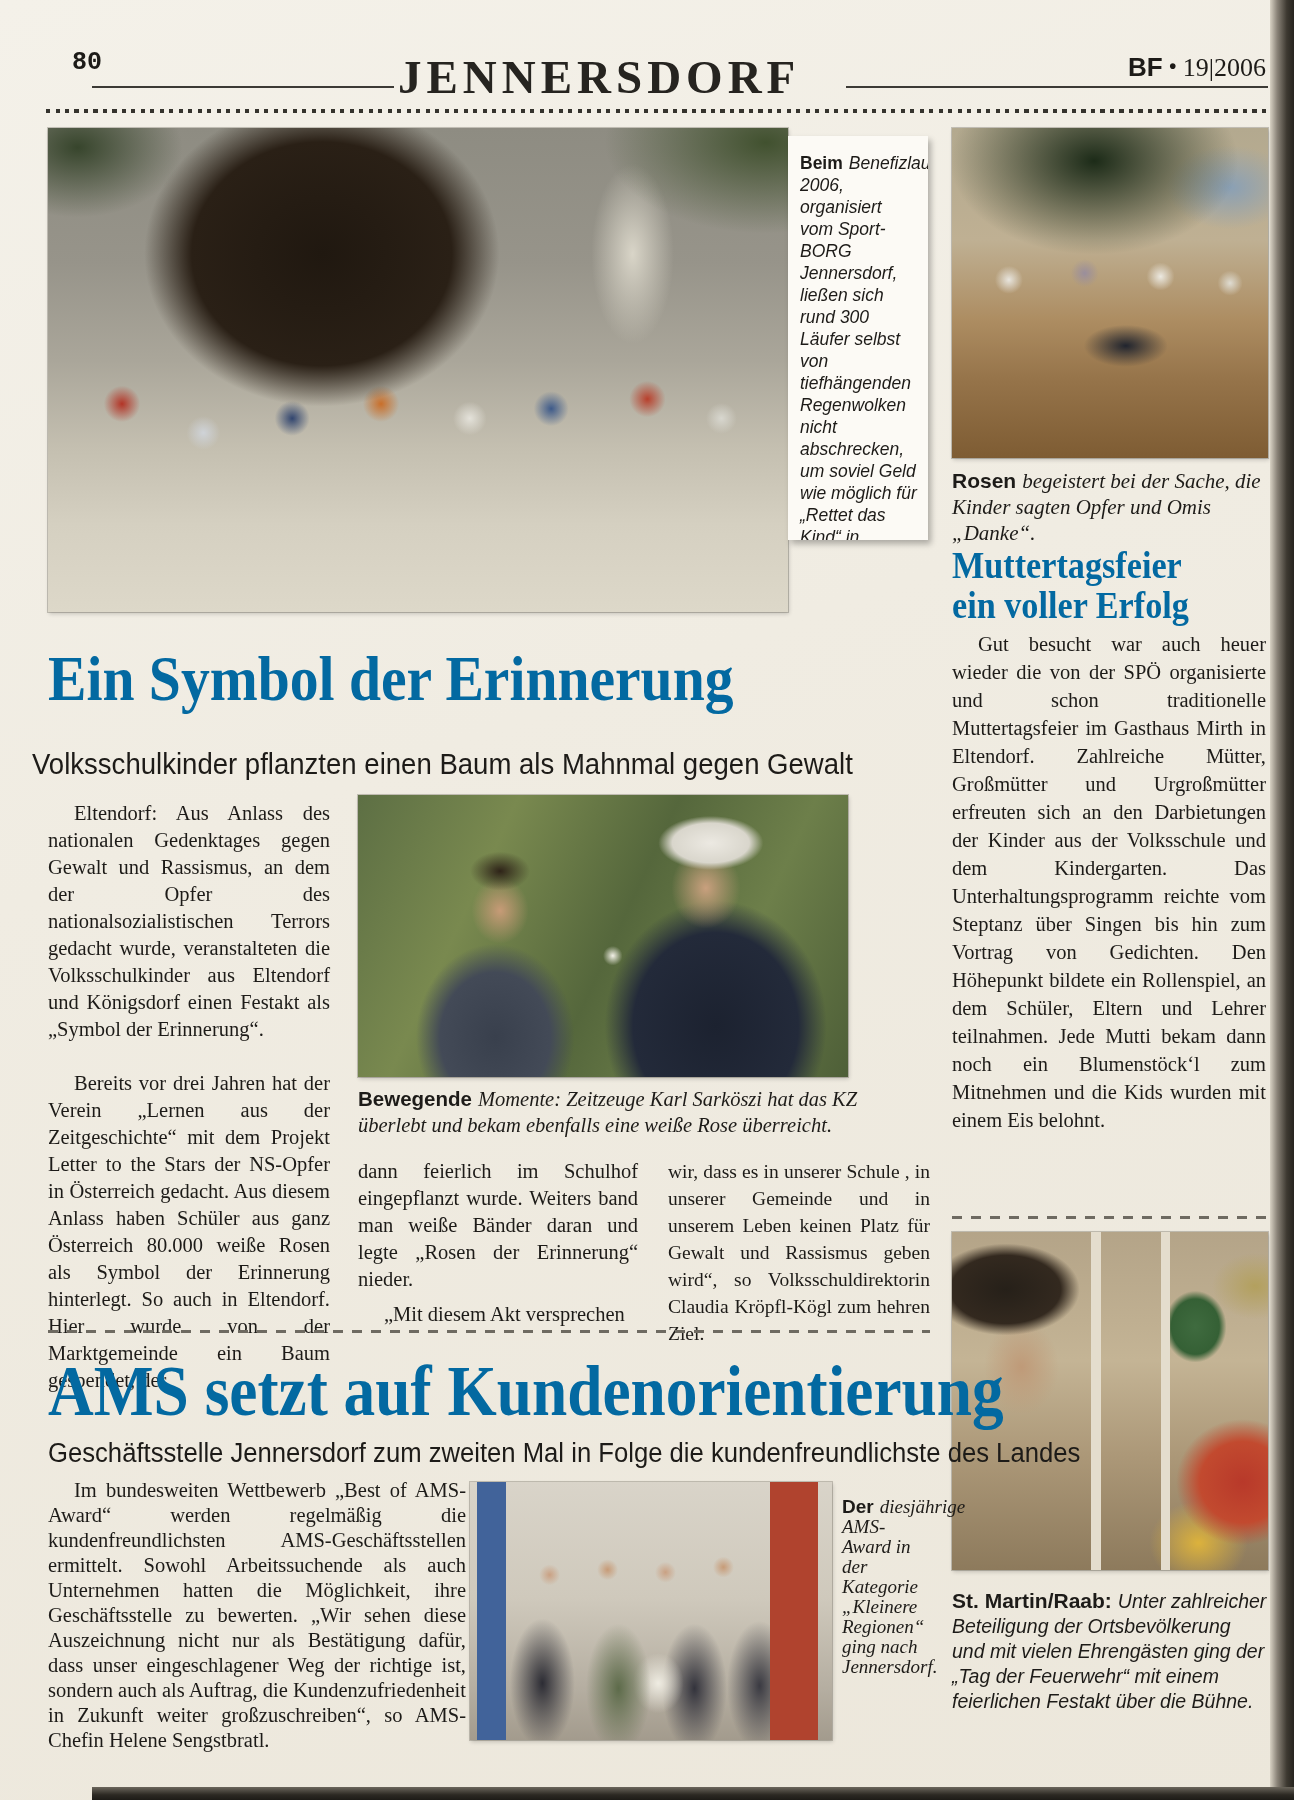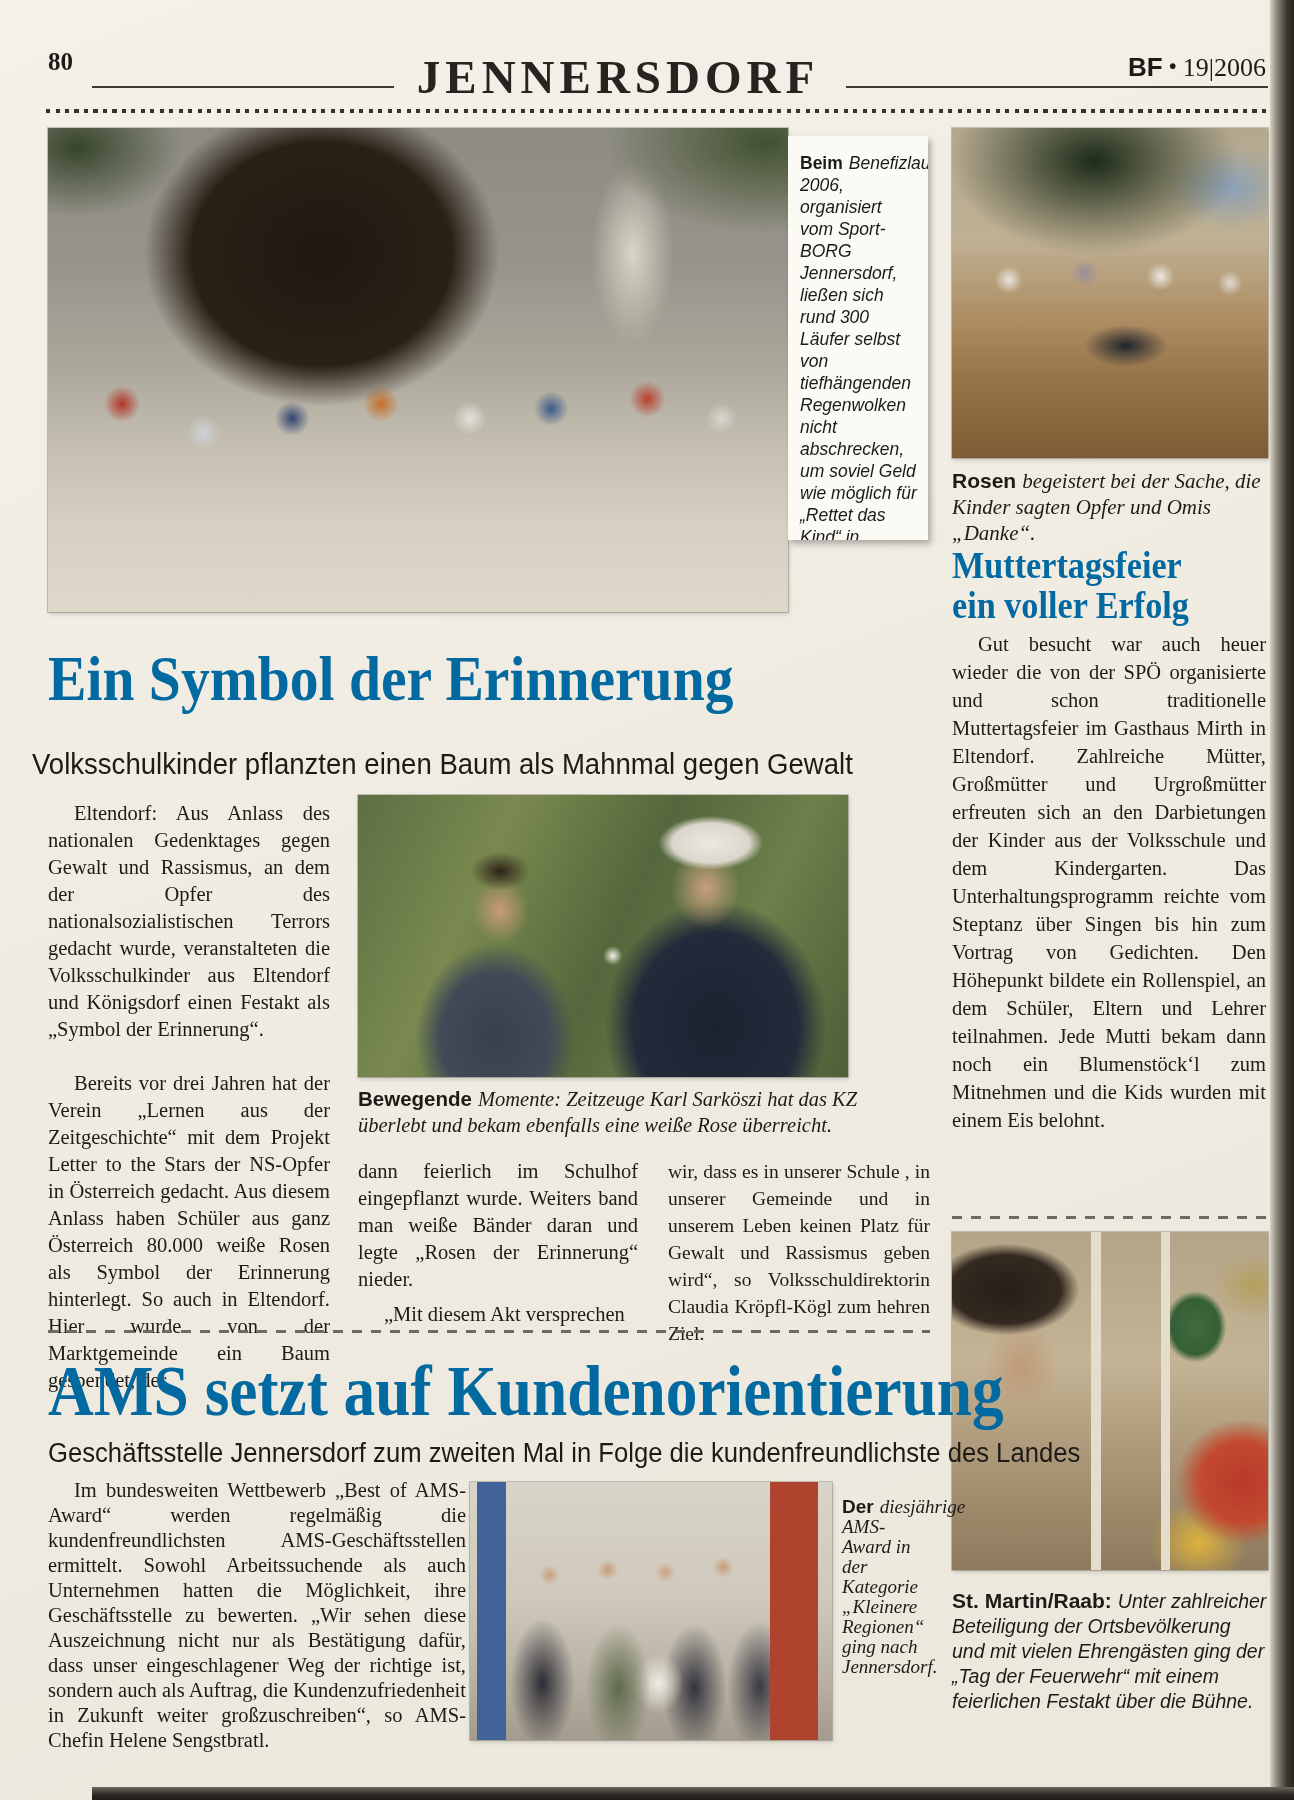--- a/index.html
+++ b/index.html
@@ -3,23 +3,23 @@
 <meta charset="utf-8">
 <style>
   html,body{margin:0;padding:0;}
   body{
     width:1294px;height:1800px;position:relative;overflow:hidden;
     background:linear-gradient(160deg,#f4f1e9 0%,#f0ece2 40%,#ece7db 100%);
     font-family:"Liberation Serif", serif;color:#1d1b18;
   }
   .abs{position:absolute;}
   
-  .page-number{font-family:Liberation Serif, serif;font-weight:700;font-size:25px;}
+  .page-number{font-family:Liberation Mono, monospace;font-weight:700;font-size:25px;margin-left:24px;}
   .rule{background:#3c3a35;height:2px;}
-  .section-title{font-family:"Liberation Serif",serif;font-weight:700;font-size:47px;letter-spacing:5px;text-align:center;color:#262420;}
+  .section-title{font-family:"Liberation Serif",serif;font-weight:700;font-size:47px;letter-spacing:5px;text-align:left;color:#262420;}
   .issue{font-size:26px;white-space:nowrap;}
   .issue .brand{font-family:"Liberation Sans",sans-serif;font-weight:700;}
   .issue .bullet{font-family:"Liberation Sans",sans-serif;font-weight:700;font-size:20px;vertical-align:3px;}
   .dotted-rule{height:4px;background:repeating-linear-gradient(90deg,#35332d 0 4px,transparent 4px 9.5px);}
   .dashed-sep{height:3px;background:repeating-linear-gradient(90deg,#6e6a61 0 10px,transparent 10px 19px);}
   
   .photo{box-shadow:0 0 0 1px rgba(60,55,45,.25), 1px 2px 4px rgba(0,0,0,.18);}
   .photo-benefit{
     background:
       radial-gradient(ellipse 150px 100px at 4% 4%, #37452c 0%, rgba(55,69,44,0) 70%),

